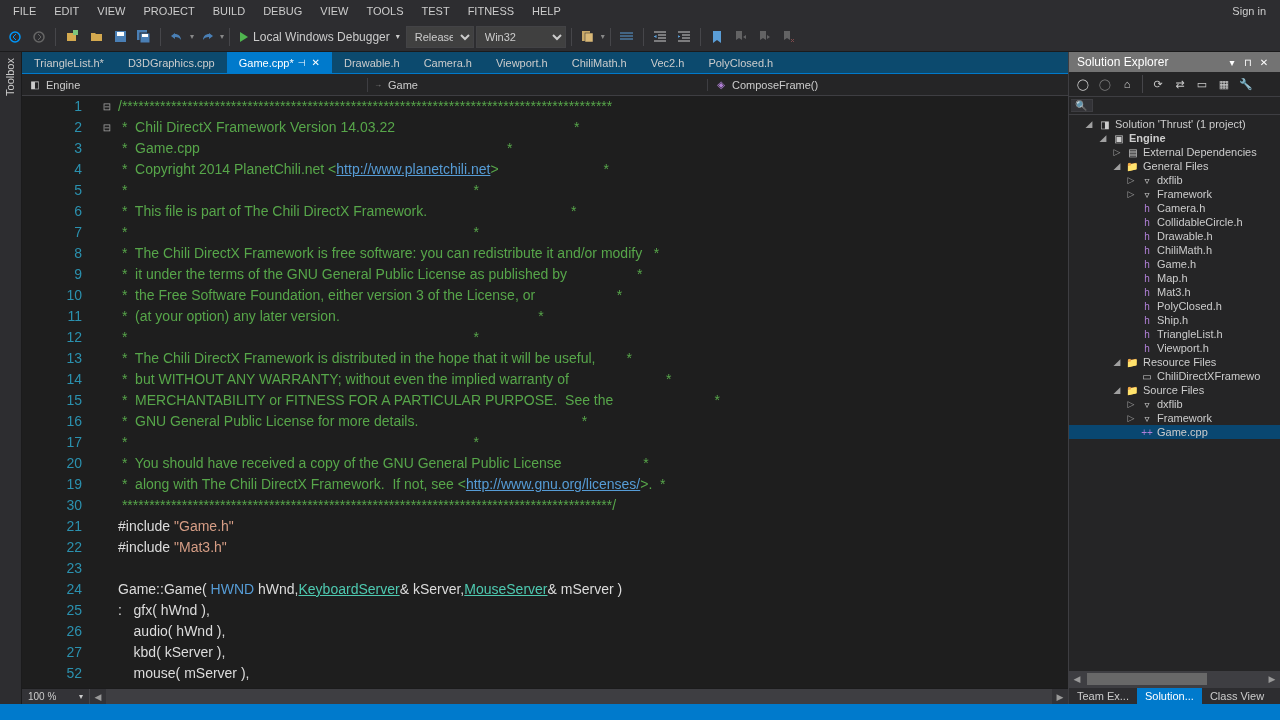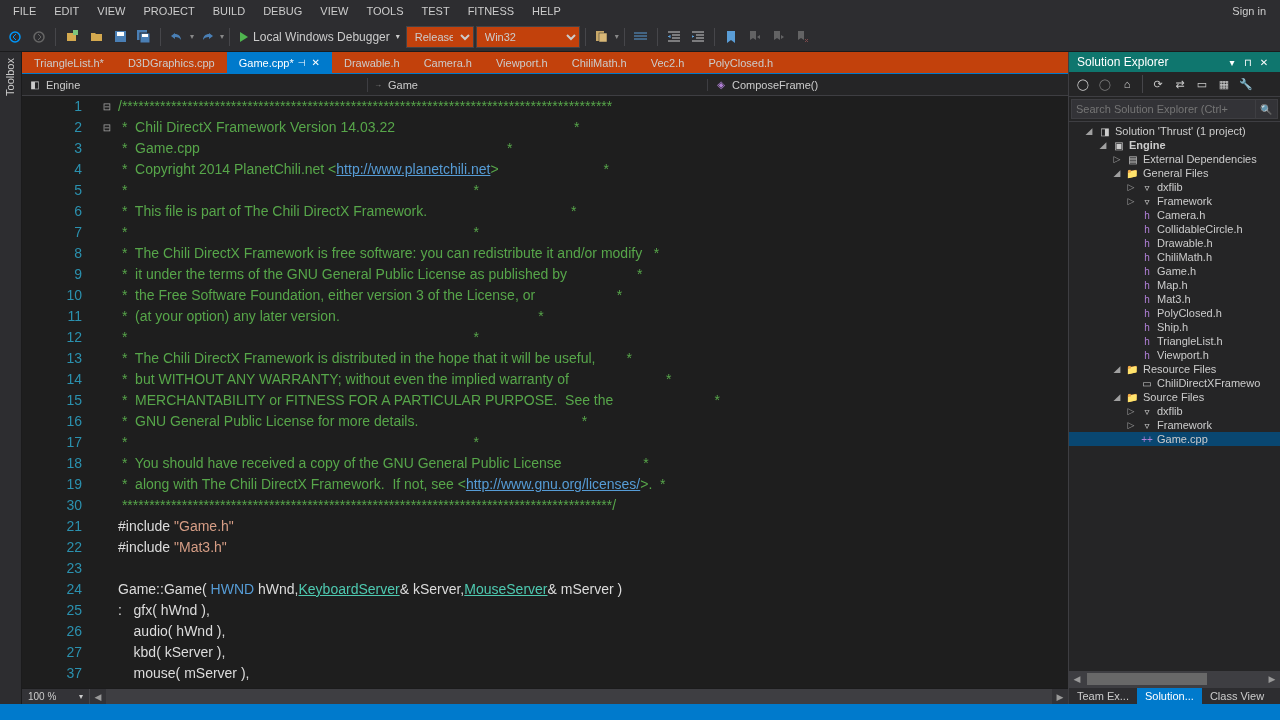--- a/index.html
+++ b/index.html
@@ -6,28 +6,28 @@
 body { width: 1280px; height: 720px; background: #2d2d30; color: #ccc; overflow: hidden; font-size: 12px; }
 
 .menubar { display: flex; align-items: center; background: #2d2d30; height: 22px; padding: 0 4px; }
 .menubar-item { padding: 3px 9px; color: #ccc; font-size: 11px; cursor: pointer; }
 .signin { margin-left: auto; padding: 0 10px; color: #ccc; font-size: 11px; }
 
 .toolbar { display: flex; align-items: center; background: #2d2d30; height: 30px; padding: 2px 4px; gap: 2px; border-bottom: 1px solid #1b1b1c; }
 .tb-btn { display: inline-flex; align-items: center; justify-content: center; width: 22px; height: 22px; color: #ccc; cursor: pointer; border-radius: 2px; }
 .tb-sep { width: 1px; height: 18px; background: #46464a; margin: 0 3px; }
 .tb-play { display: inline-flex; align-items: center; padding: 2px 4px; cursor: pointer; color: #ccc; gap: 4px; }
-.tb-select { background: #c2410c; border: 1px solid #434346; color: #ccc; height: 22px; font-size: 11px; padding: 0 4px; }
+.tb-select { background: #404040; border: 1px solid #434346; color: #ccc; height: 22px; font-size: 11px; padding: 0 4px; }
 .tb-select.w1 { width: 68px; }
-.tb-select.w2 { width: 104px; }
+.tb-select.w2 { width: 90px; }
 
 .sidebar-left { position: absolute; left: 0; top: 52px; bottom: 16px; width: 22px; background: #2d2d30; border-right: 1px solid #1b1b1c; }
 .toolbox-label { writing-mode: vertical-rl; transform: rotate(180deg); color: #ccc; font-size: 11px; padding: 6px 4px; cursor: pointer; }
 
-.tabs { display: flex; align-items: stretch; background: #c2410c; height: 22px; margin-left: 22px; border-bottom: 1px solid #007acc; }
+.tabs { display: flex; align-items: stretch; background: #0c4a6e; height: 22px; margin-left: 22px; border-bottom: 1px solid #007acc; }
 .tab { display: flex; align-items: center; padding: 0 12px; font-size: 11px; color: #ccc; cursor: pointer; position: relative; }
 .tab.active { background: #007acc; color: #fff; }
 .tab-close { margin-left: 6px; font-size: 10px; }
 .tab-pin { margin-left: 4px; font-size: 9px; }
 .tab-overflow { margin-left: auto; padding: 0 6px; cursor: pointer; }
 
 .context-bar { display: flex; align-items: center; background: #252526; height: 22px; margin-left: 22px; border-bottom: 1px solid #3e3e42; }
 .ctx-dropdown { display: flex; align-items: center; padding: 0 6px; font-size: 11px; color: #ccc; flex: 1; border-right: 1px solid #3e3e42; cursor: pointer; }
 .ctx-icon { width: 14px; height: 14px; margin-right: 4px; display: inline-flex; align-items: center; justify-content: center; font-size: 10px; }
 
@@ -48,21 +48,21 @@
 .vscroll { width: 16px; background: #3e3e42; position: relative; }
 .vscroll-thumb { position: absolute; left: 2px; right: 2px; top: 16px; height: 220px; background: #686868; }
 .vscroll-arrow { height: 16px; text-align: center; color: #999; font-size: 9px; line-height: 16px; }
 
 .hscroll-row { position: absolute; left: 22px; right: 212px; bottom: 16px; height: 16px; display: flex; background: #333337; border-top: 1px solid #1b1b1c; }
 .zoom { width: 68px; padding: 0 6px; color: #ccc; font-size: 10px; display: flex; align-items: center; border-right: 1px solid #46464a; text-align: right; }
 .hscroll { flex: 1; position: relative; background: #3e3e42; }
 .hscroll-arrow { width: 16px; text-align: center; color: #999; font-size: 9px; line-height: 16px; }
 
 .right-panel { width: 212px; background: #252526; display: flex; flex-direction: column; border-left: 1px solid #3e3e42; position: absolute; right: 0; top: 52px; bottom: 16px; }
-.panel-title { background: #0f766e; color: #fff; padding: 3px 8px; font-size: 12px; display: flex; align-items: center; }
+.panel-title { background: #737373; color: #fff; padding: 3px 8px; font-size: 12px; display: flex; align-items: center; }
 .panel-title-text { flex: 1; }
 .panel-title-btn { width: 16px; text-align: center; cursor: pointer; font-size: 10px; }
 .panel-toolbar { display: flex; align-items: center; padding: 2px 4px; gap: 2px; border-bottom: 1px solid #3e3e42; }
 .panel-tb-btn { width: 20px; height: 20px; display: inline-flex; align-items: center; justify-content: center; color: #ccc; cursor: pointer; font-size: 11px; }
 .panel-search { display: flex; padding: 2px; border-bottom: 1px solid #3e3e42; }
 .panel-search input { flex: 1; background: #333337; border: 1px solid #3e3e42; color: #999; padding: 2px 4px; font-size: 11px; height: 20px; }
 .panel-search-btn { width: 22px; background: #333337; border: 1px solid #3e3e42; border-left: none; display: flex; align-items: center; justify-content: center; cursor: pointer; color: #ccc; font-size: 10px; }
 
 .tree { flex: 1; overflow: auto; padding: 2px 0; font-size: 11px; }
 .tree-node { display: flex; align-items: center; padding: 1px 2px; cursor: pointer; white-space: nowrap; }
@@ -260,31 +260,31 @@
         <div>8</div>
         <div>9</div>
         <div>10</div>
         <div>11</div>
         <div>12</div>
         <div>13</div>
         <div>14</div>
         <div>15</div>
         <div>16</div>
         <div>17</div>
-        <div>18</div>
+        <div>20</div>
         <div>19</div>
         <div>30</div>
         <div>21</div>
         <div>22</div>
         <div>23</div>
         <div>24</div>
         <div>25</div>
         <div>26</div>
         <div>27</div>
-        <div>37</div>
+        <div>52</div>
         <div>29</div>
       </div>
     <div class="fold-col" id="foldcol">
         <div>⊟</div>
         <div></div>
         <div></div>
         <div></div>
         <div></div>
         <div></div>
         <div></div>
@@ -343,21 +343,20 @@
     <div class="panel-tb-btn" style="opacity:0.5">◯</div>
     <div class="panel-tb-btn">⌂</div>
     <div class="tb-sep"></div>
     <div class="panel-tb-btn">⟳</div>
     <div class="panel-tb-btn">⇄</div>
     <div class="panel-tb-btn">▭</div>
     <div class="panel-tb-btn">▦</div>
     <div class="panel-tb-btn">🔧</div>
   </div>
   <div class="panel-search">
-    <input type="text" placeholder="Search Solution Explorer (Ctrl+" style="">
     <div class="panel-search-btn">🔍</div>
   </div>
   <div class="tree" id="tree">
       <div class="tree-node ind1">
         <span class="tree-exp">◢</span>
         <span class="tree-icon">◨</span>
         <span class="tree-label">Solution 'Thrust' (1 project)</span>
       </div>
       <div class="tree-node ind2">
         <span class="tree-exp">◢</span>

